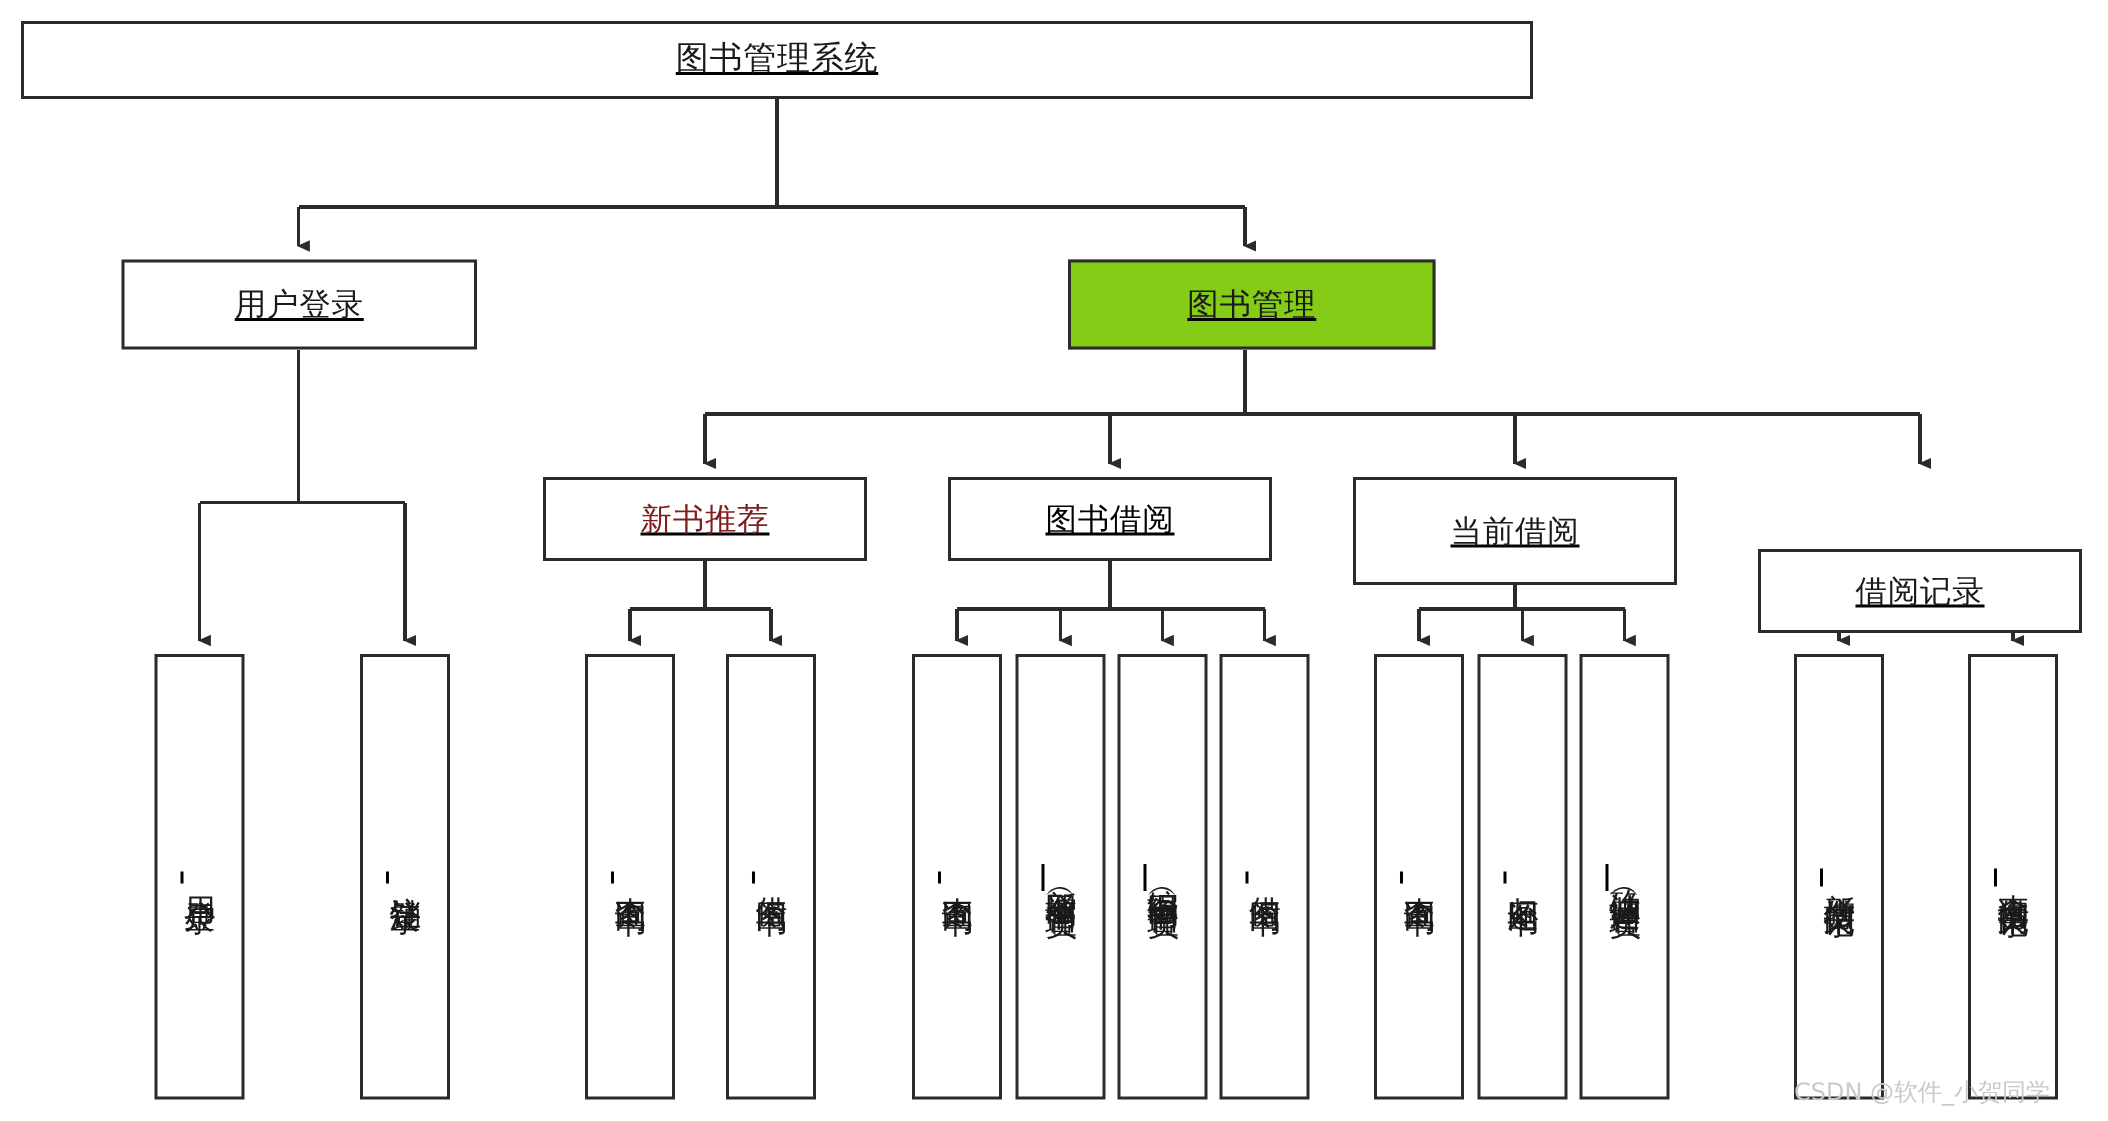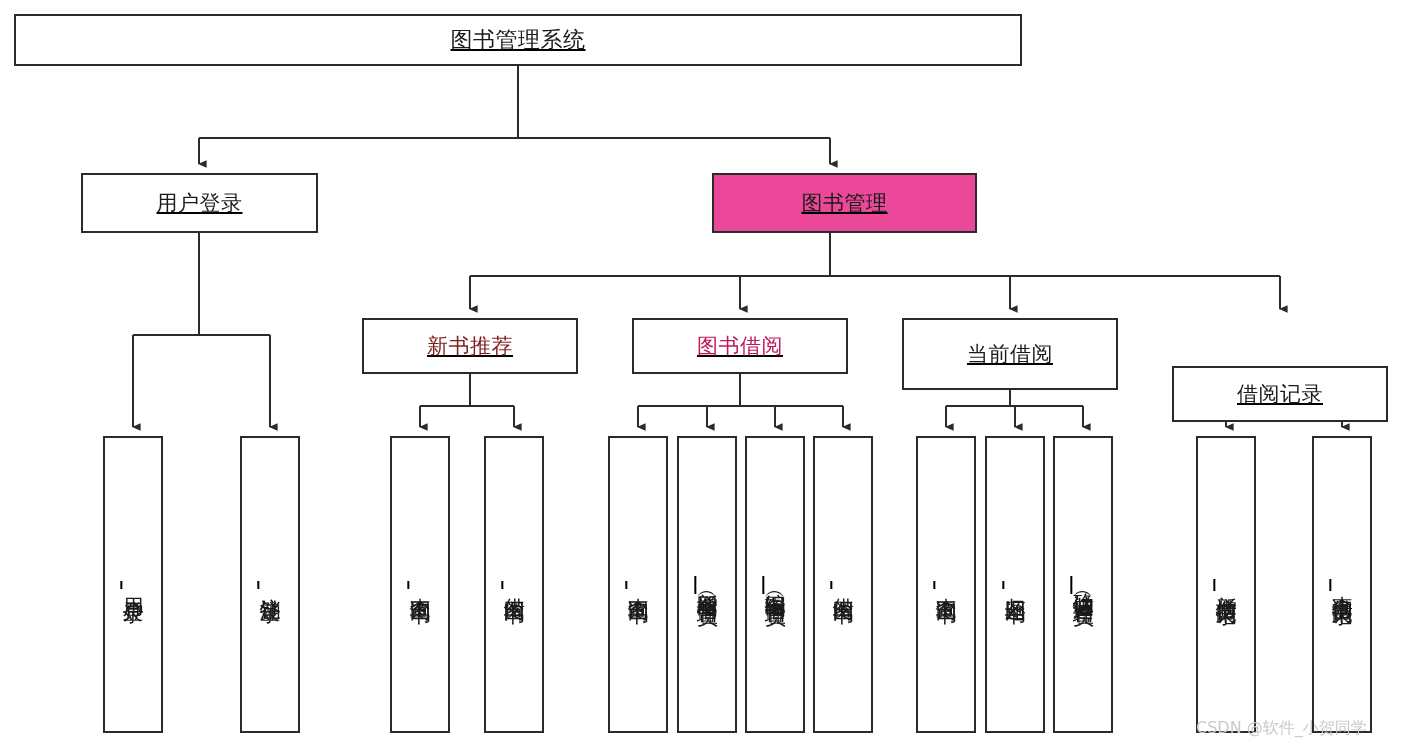--- a/index.html
+++ b/index.html
@@ -115,28 +115,28 @@
       </g>
   </svg>
 
   <div id="node-layer">
       <div class="node-box" style="left: 14px; top: 14px; width: 1008px; height: 52px; border-color: rgb(43, 43, 43); background: rgb(255, 255, 255);">
         <span class="node-label horizontal title" style="color: rgb(26, 26, 26);">图书管理系统</span>
       </div>
       <div class="node-box" style="left: 81px; top: 173px; width: 237px; height: 60px; border-color: rgb(43, 43, 43); background: rgb(255, 255, 255);">
         <span class="node-label horizontal" style="color: rgb(26, 26, 26);">用户登录</span>
       </div>
-      <div class="node-box" style="left: 712px; top: 173px; width: 265px; height: 60px; border-color: rgb(43, 43, 43); background: #ec4899;">
+      <div class="node-box" style="left: 712px; top: 173px; width: 245px; height: 60px; border-color: rgb(43, 43, 43); background: #84cc16;">
         <span class="node-label horizontal" style="color: rgb(26, 26, 26);">图书管理</span>
       </div>
       <div class="node-box" style="left: 362px; top: 318px; width: 216px; height: 56px; border-color: rgb(43, 43, 43); background: rgb(255, 255, 255);">
         <span class="node-label horizontal" style="color: #7f1d1d;">新书推荐</span>
       </div>
       <div class="node-box" style="left: 632px; top: 318px; width: 216px; height: 56px; border-color: rgb(43, 43, 43); background: rgb(255, 255, 255);">
-        <span class="node-label horizontal" style="color: #be185d;">图书借阅</span>
+        <span class="node-label horizontal" style="color: #000000;">图书借阅</span>
       </div>
       <div class="node-box" style="left: 902px; top: 318px; width: 216px; height: 72px; border-color: rgb(43, 43, 43); background: rgb(255, 255, 255);">
         <span class="node-label horizontal" style="color: rgb(26, 26, 26);">当前借阅</span>
       </div>
       <div class="node-box" style="left: 1172px; top: 318px; width: 216px; height: 56px; border-color: rgb(43, 43, 43); background: rgb(255, 255, 255); margin-top: 48px;">
         <span class="node-label horizontal" style="color: rgb(26, 26, 26);">借阅记录</span>
       </div>
       <div class="node-box" style="left: 103px; top: 436px; width: 60px; height: 297px; border-color: rgb(43, 43, 43); background: rgb(255, 255, 255);">
         <span class="node-label vertical" style="color: rgb(26, 26, 26);">用户登录</span>
       </div>

